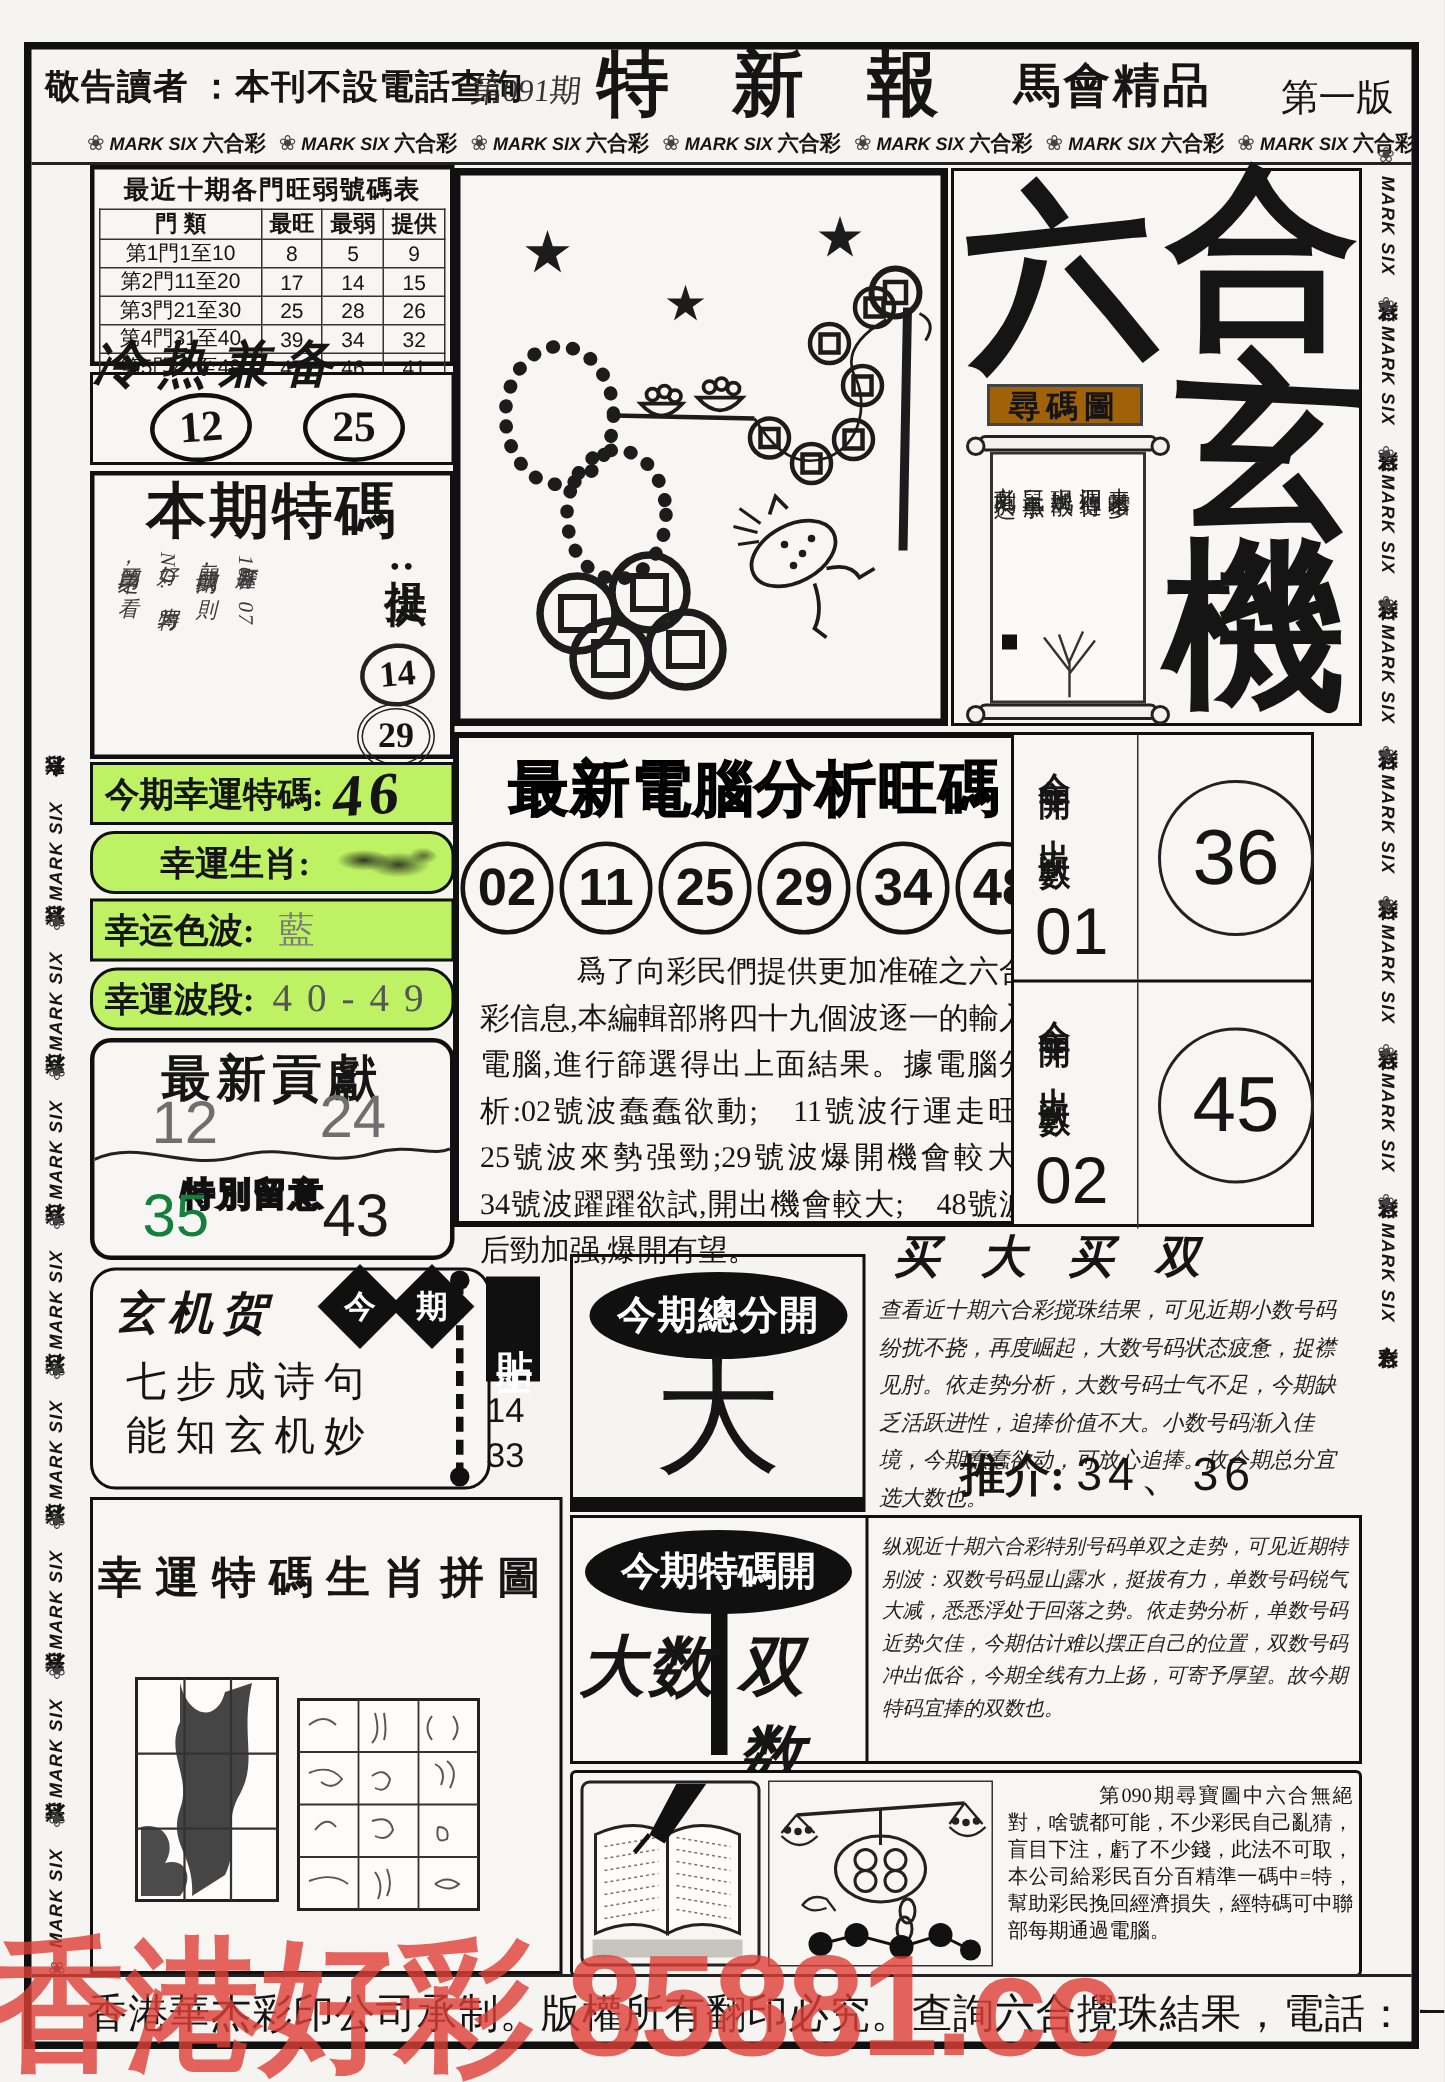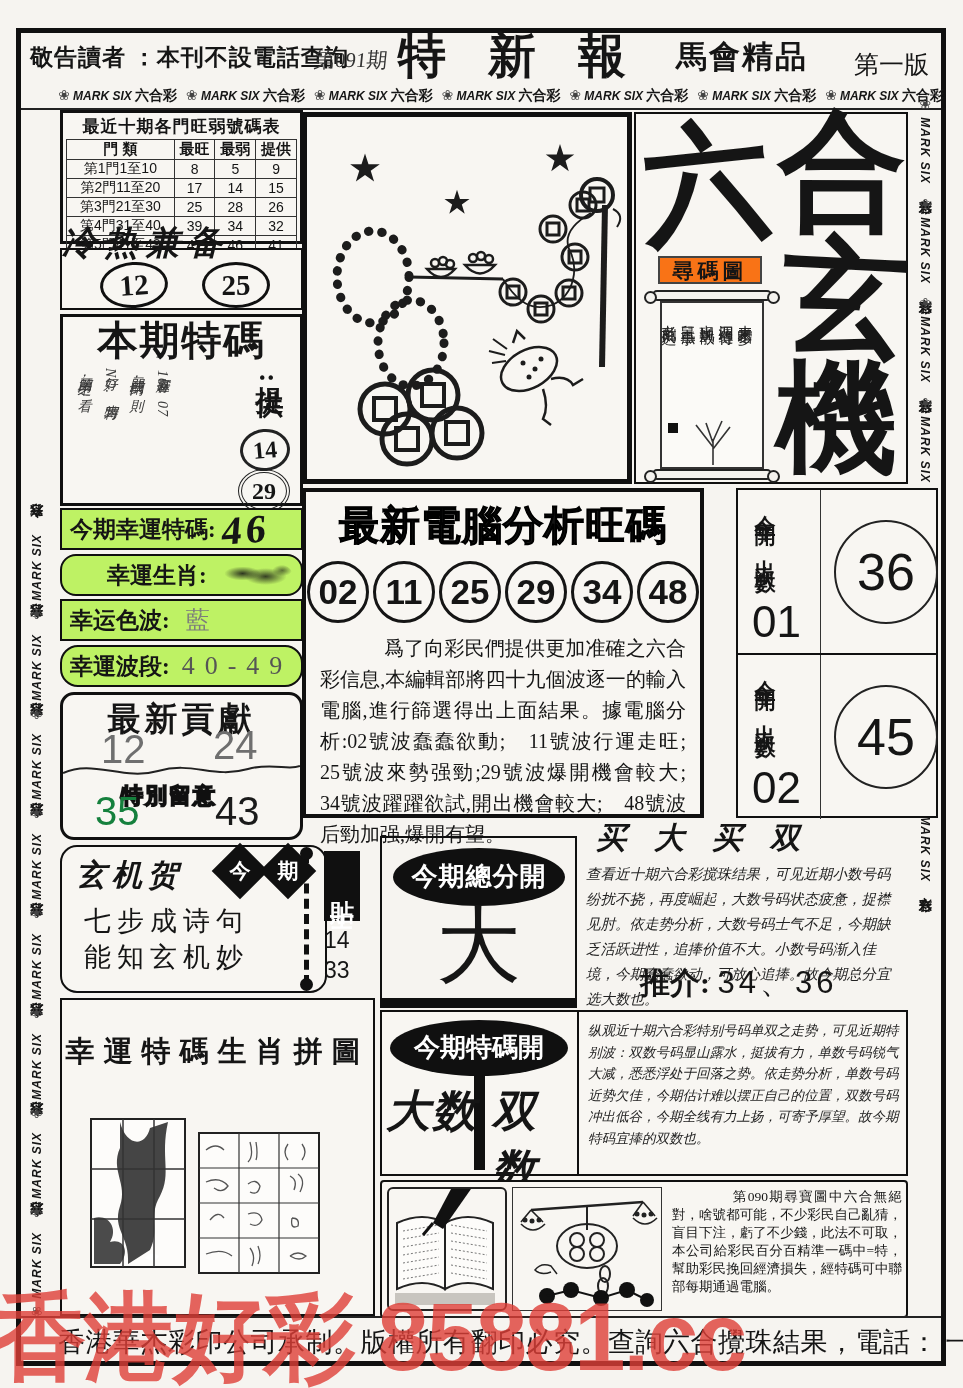--- a/index.html
+++ b/index.html
@@ -103,34 +103,34 @@
   .circles{display:flex;justify-content:center;gap:4px;margin-top:8px;}
   .numcirc{width:56px;height:56px;border:3px solid #151515;border-radius:50%;text-align:center;line-height:56px;font-size:35px;font-weight:bold;font-family:"Liberation Sans","DejaVu Sans",sans-serif;}
   .ana-body{margin:10px 14px 0 14px;font-size:20px;line-height:1.55;text-align:justify;text-indent:3.2em;}
   
   .mystic{left:634px;top:112px;width:274px;height:372px;}
   .bigchar{position:absolute;font-weight:900;line-height:1;}
   .c-liu{left:6px;top:6px;font-size:128px;transform:rotate(-6deg);}
   .c-he{left:142px;top:-6px;font-size:128px;}
   .c-xuan{left:146px;top:122px;font-size:126px;transform:rotate(3deg);}
   .c-ji{left:140px;top:244px;font-size:122px;}
-  .seek{position:absolute;left:22px;top:142px;width:104px;height:28px;border:2px solid #444;text-align:center;font-size:21px;font-weight:900;letter-spacing:4px;line-height:26px;box-sizing:border-box;background:#f97316;}
+  .seek{position:absolute;left:22px;top:142px;width:104px;height:28px;border:2px solid #444;text-align:center;font-size:21px;font-weight:900;letter-spacing:4px;line-height:26px;box-sizing:border-box;background:#a16207;}
   .scroll{position:absolute;left:10px;top:176px;width:132px;height:190px;}
   .scroll-bar{position:absolute;left:6px;width:120px;height:11px;border:2px solid #222;border-radius:5px;background:#f4f2ee;box-sizing:border-box;}
   .sb-t{top:0;}
   .sb-b{bottom:0;}
   .scroll-bar:before,.scroll-bar:after{content:"";position:absolute;top:-1px;width:9px;height:9px;border:2px solid #222;border-radius:50%;background:#f4f2ee;}
   .scroll-bar:before{left:-10px;}
   .scroll-bar:after{right:-10px;}
   .scroll-body{position:absolute;left:14px;top:11px;width:104px;height:168px;border:2px solid #333;background:#fbfaf7;box-sizing:border-box;}
   .scroll-poem{position:absolute;left:8px;top:10px;right:8px;height:110px;writing-mode:vertical-rl;font-size:15px;line-height:19px;letter-spacing:2px;color:#222;}
   .scroll-branch{position:absolute;left:18px;bottom:2px;}
   .scroll-square{position:absolute;left:6px;bottom:34px;width:10px;height:10px;background:#111;}
   
-  .freq{left:736px;top:488px;width:202px;height:330px;}
+  .freq{left:674px;top:488px;width:202px;height:330px;}
   .freq-cell{position:relative;width:100%;height:164px;box-sizing:border-box;}
   .freq-cell.first{border-bottom:2px solid #101010;height:165px;}
   .freq-labels{position:absolute;left:10px;top:8px;height:96px;writing-mode:vertical-rl;font-size:21px;font-weight:bold;letter-spacing:6px;line-height:34px;}
   .freq-rank{position:absolute;left:14px;bottom:6px;font-size:44px;font-family:"Liberation Sans","DejaVu Sans",sans-serif;}
   .freq-divider{position:absolute;left:82px;top:0;height:100%;border-left:1px solid #333;}
   .freq-circle{position:absolute;left:96px;top:30px;width:100px;height:100px;border:2px solid #222;border-radius:50%;text-align:center;line-height:100px;font-size:52px;font-family:"Liberation Sans","DejaVu Sans",sans-serif;}
   
   .total-left{left:380px;top:836px;width:197px;height:172px;border:2px solid #101010;border-bottom-width:10px;box-sizing:border-box;}
   .badge{position:absolute;background:#101010;color:#fff;border-radius:50%;text-align:center;font-weight:bold;}
   .total-badge{left:11px;top:10px;width:172px;height:58px;line-height:58px;font-size:26px;letter-spacing:1px;}

